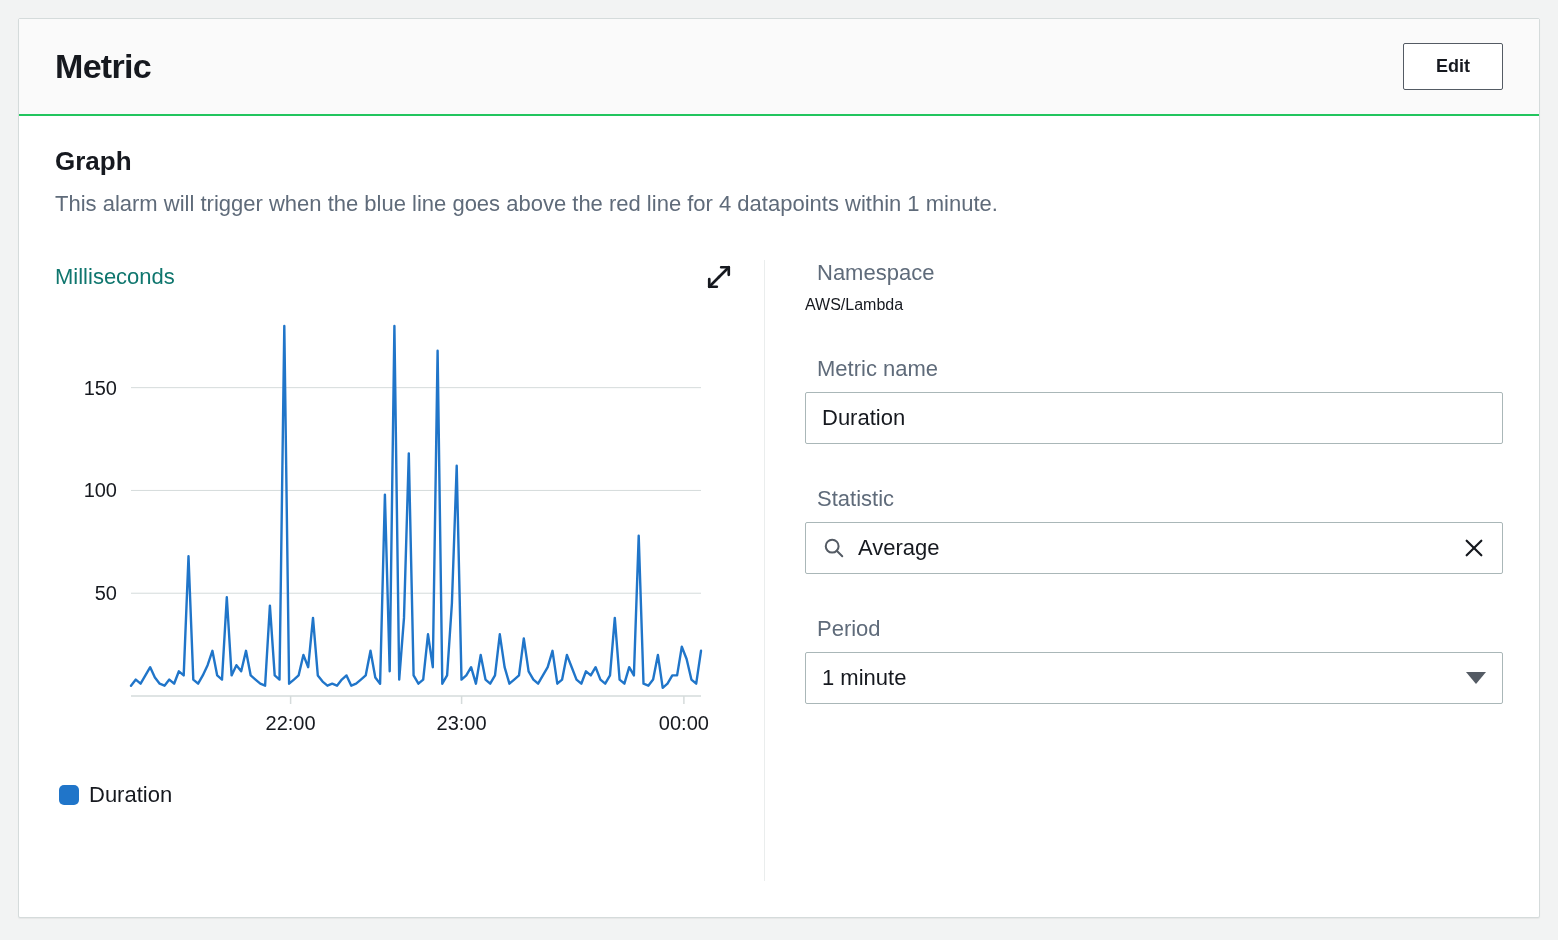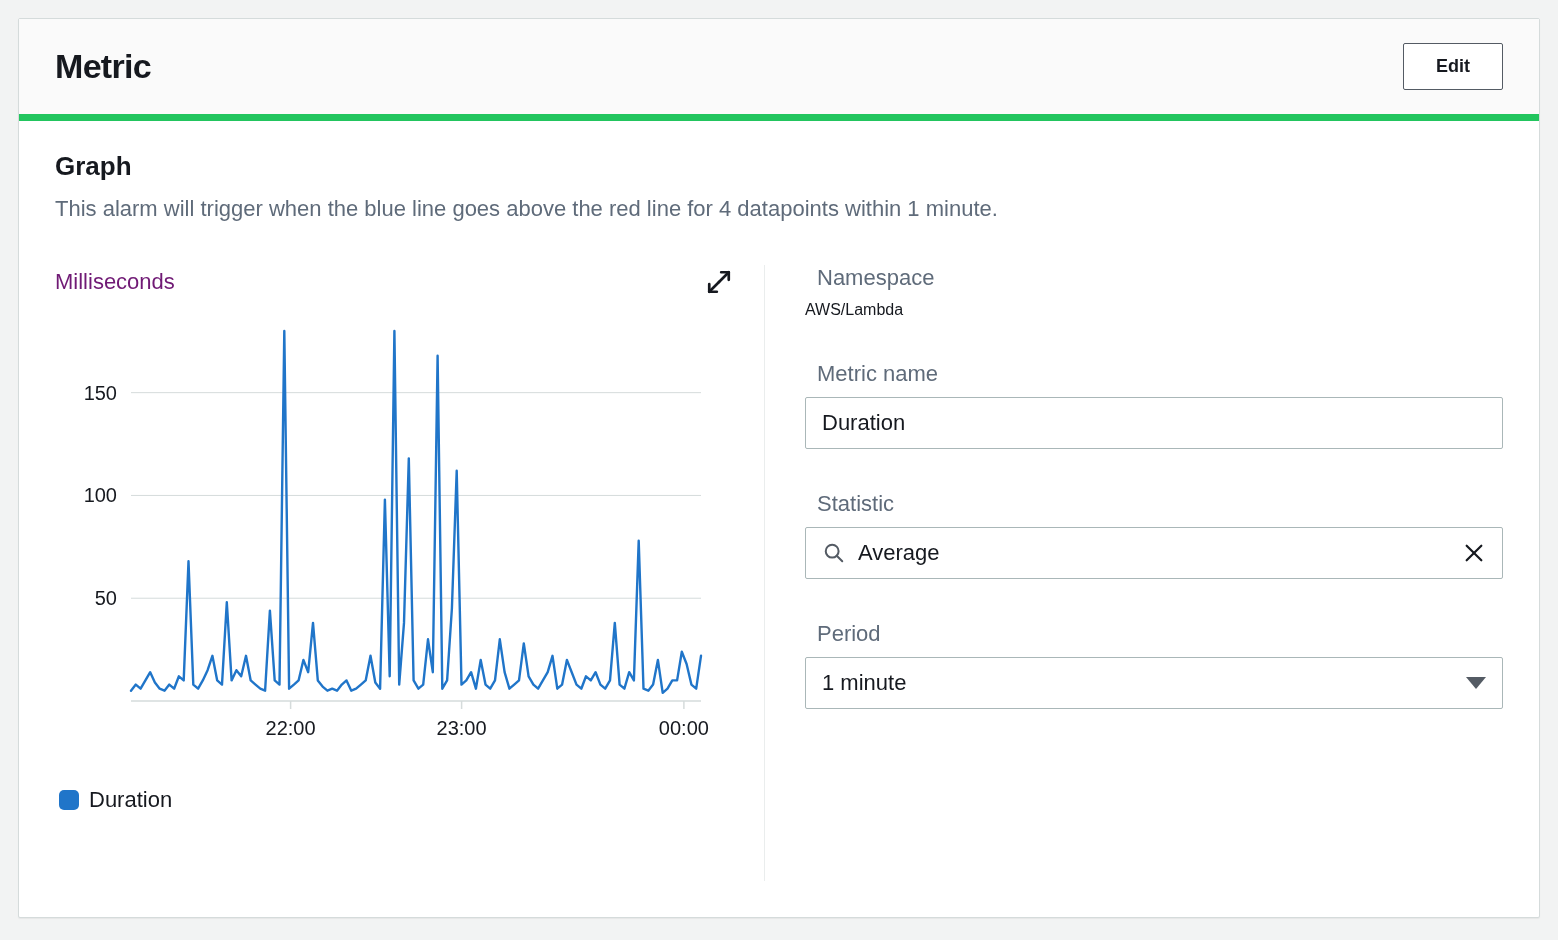--- a/index.html
+++ b/index.html
@@ -19,21 +19,21 @@
     box-shadow: 0 1px 1px rgba(0,0,0,0.05);
     height: 900px;
     display: flex;
     flex-direction: column;
   }
   .panel-header {
     display: flex;
     align-items: center;
     justify-content: space-between;
     padding: 24px 36px;
-    border-bottom: 7px solid #22c55e;
+    border-bottom: 2px solid #22c55e;
     background: #fafafa;
   }
   .panel-header h1 {
     font-size: 34px;
     font-weight: 700;
     letter-spacing: -0.02em;
   }
   .edit-btn {
     font-size: 18px;
     font-weight: 700;
@@ -74,21 +74,21 @@
     gap: 42px;
   }
 
   
   .chart-top {
     display: flex;
     justify-content: space-between;
     align-items: center;
     margin-bottom: 14px;
   }
-  .ylabel { font-size: 22px; color: #701a75; }
+  .ylabel { font-size: 22px; color: #0f766e; }
   .expand-btn {
     width: 30px; height: 30px;
     display: flex; align-items: center; justify-content: center;
     cursor: pointer;
   }
   .expand-btn svg { width: 26px; height: 26px; }
 
   .chart-wrap { position: relative; width: 650px; margin-left: 6px; }
   #chart { display: block; }
 

